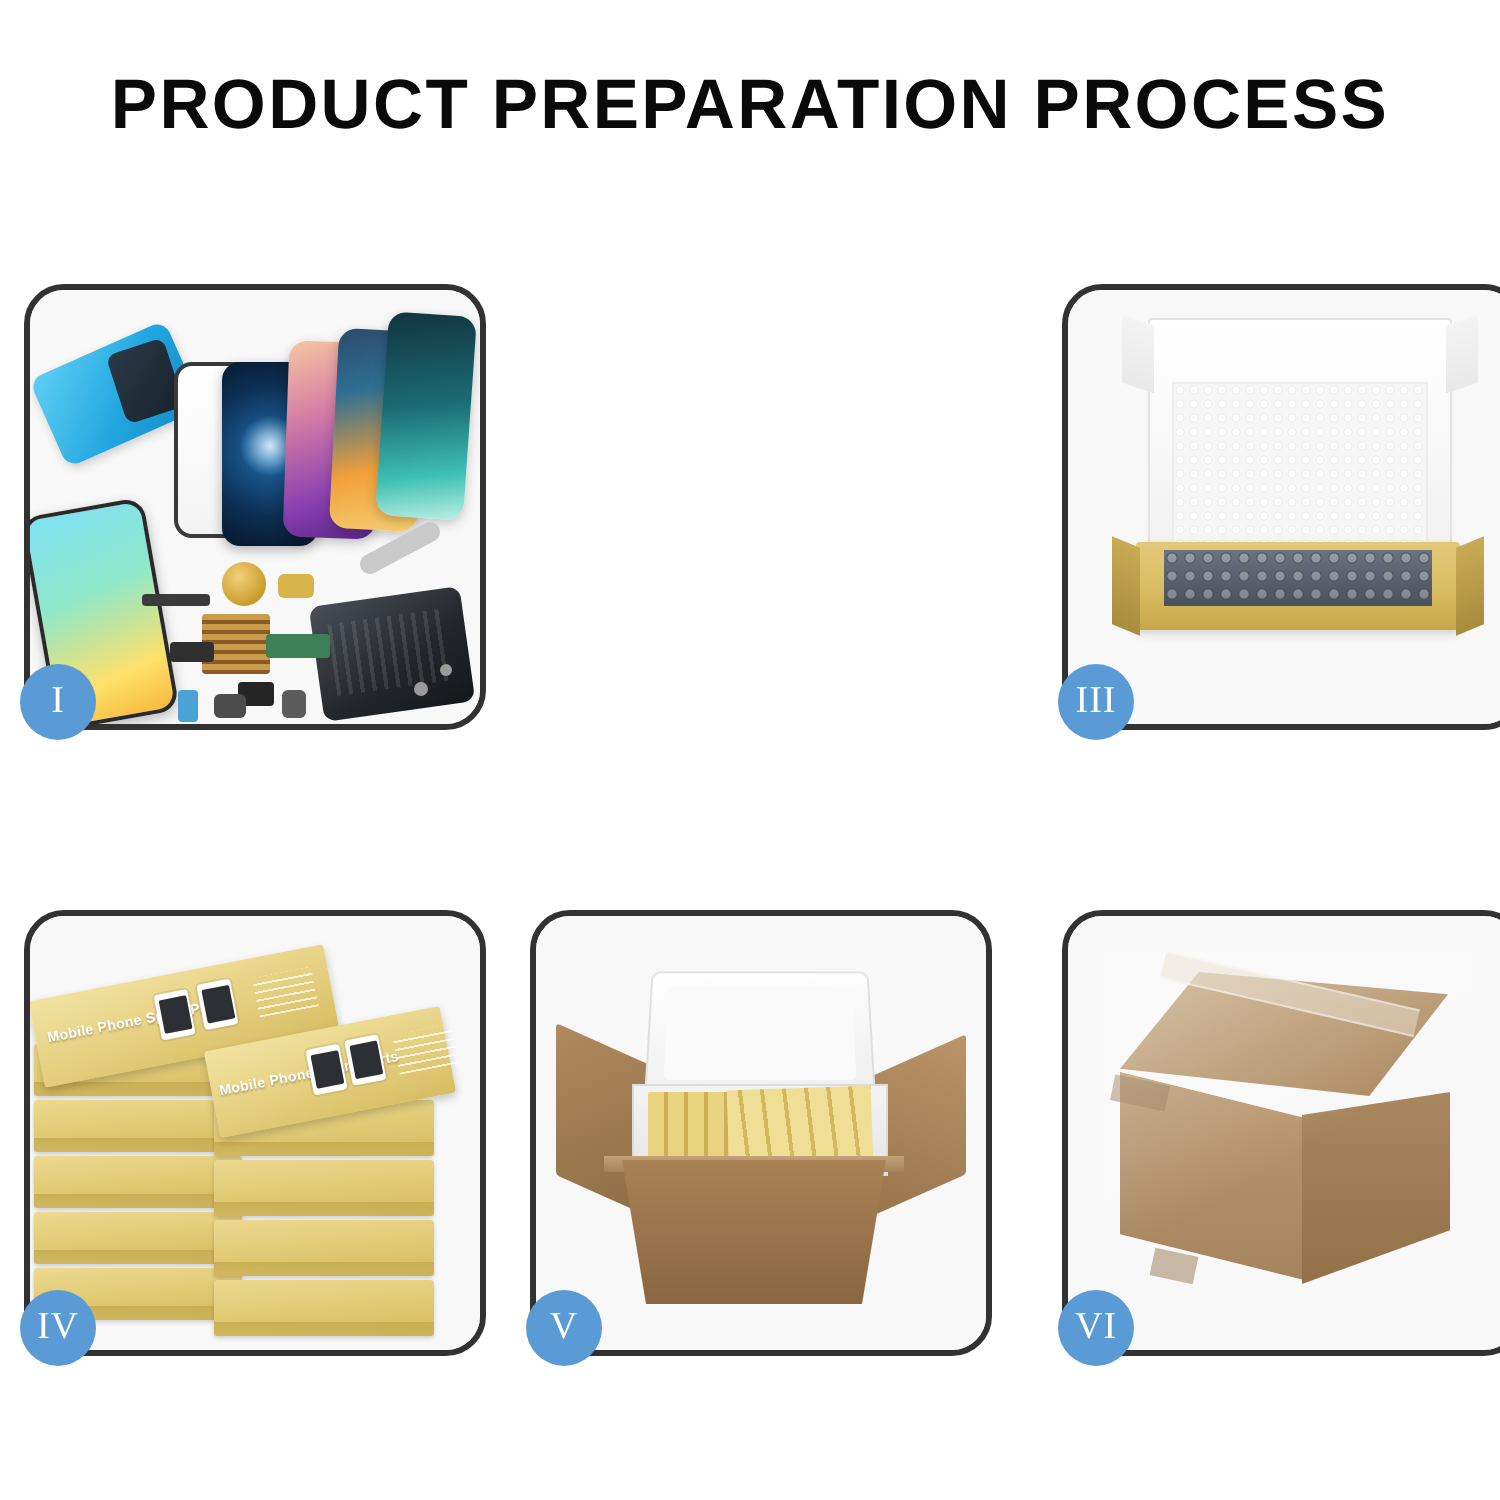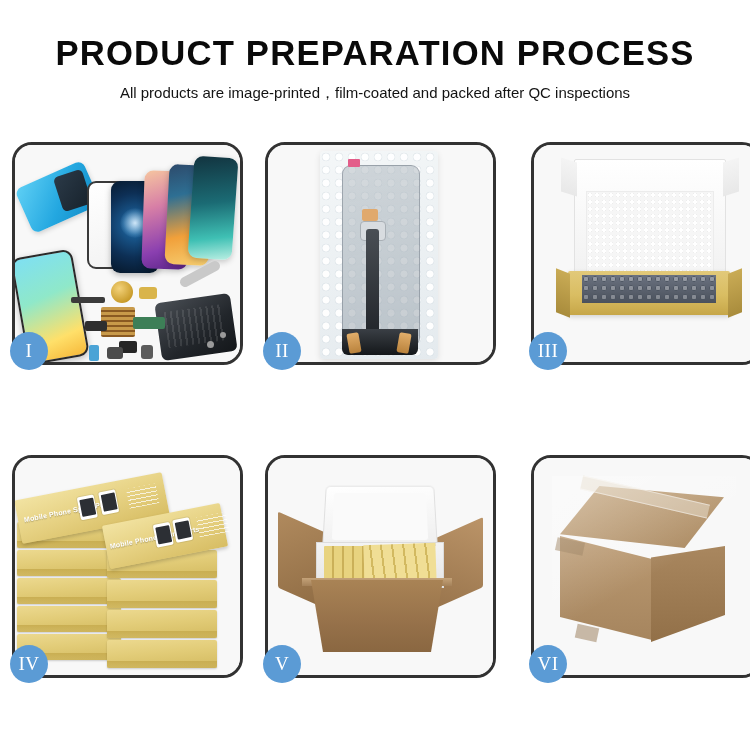--- a/index.html
+++ b/index.html
@@ -426,21 +426,20 @@
     width:184px; height:180px;
     background: linear-gradient(150deg, rgba(255,255,255,.35), rgba(255,255,255,0) 55%);
     pointer-events:none;
   }
 </style>
 </head>
 <body>
 
 <div class="header">
   <div class="title">PRODUCT PREPARATION PROCESS</div>
-  <div class="subtitle">All products are image-printed，film-coated and packed after QC inspections</div>
 </div>
 
 <div class="grid">
 
   <div class="panel c0 r0">
     <div class="clipper">
       <div class="scene">
         <div class="phone-blue-flat"></div>
         <div class="screen-glass"></div>
         <div class="phone-dark"></div>
@@ -460,35 +459,20 @@
         <div class="part p-spk"></div>
         <div class="part p-btn"></div>
         <div class="part p-tool"></div>
         <div class="part p-screw1"></div>
         <div class="part p-screw2"></div>
       </div>
     </div>
     <div class="badge">I</div>
   </div>
 
-  <div class="panel c1 r0">
-    <div class="clipper">
-      <div class="bubble-bag">
-        <div class="lcd-inside"></div>
-        <div class="lcd-pink"></div>
-        <div class="lcd-tape"></div>
-        <div class="lcd-conn"></div>
-        <div class="lcd-flex"></div>
-        <div class="lcd-bottom"></div>
-        <div class="lcd-gold-l"></div>
-        <div class="lcd-gold-r"></div>
-      </div>
-    </div>
-    <div class="badge">II</div>
-  </div>
 
   <div class="panel c2 r0">
     <div class="clipper">
       <div class="box3-lid"></div>
       <div class="box3-foam"></div>
       <div class="box3-tray">
         <div class="box3-sideL"></div>
         <div class="box3-sideR"></div>
         <div class="box3-inner"></div>
       </div>

